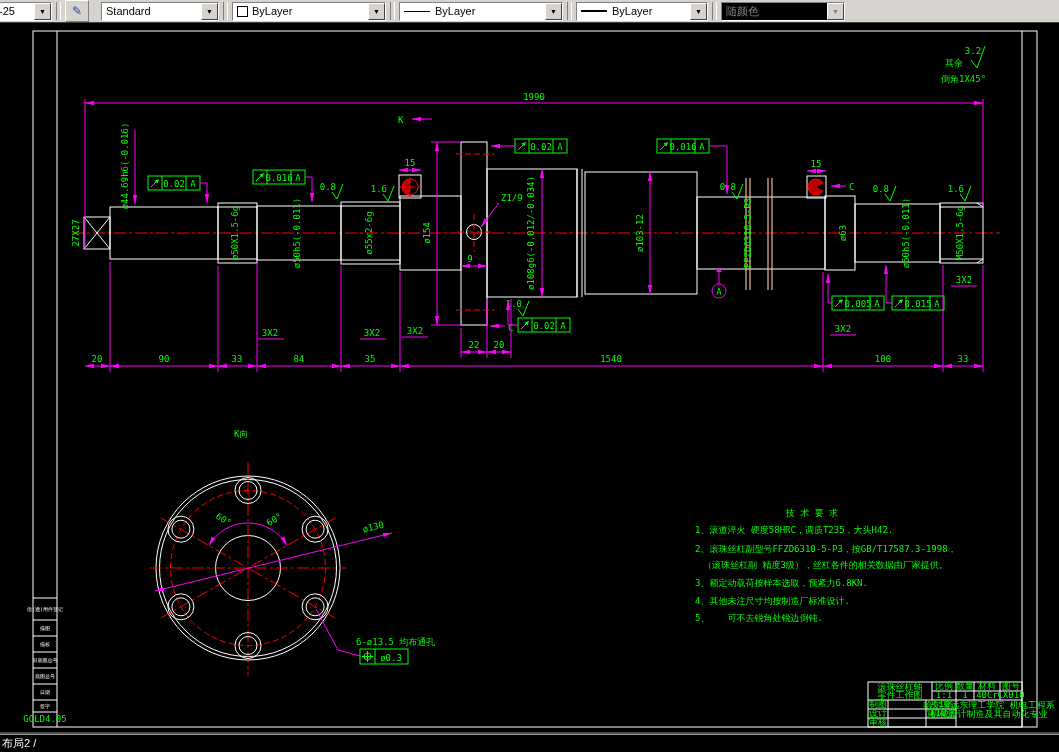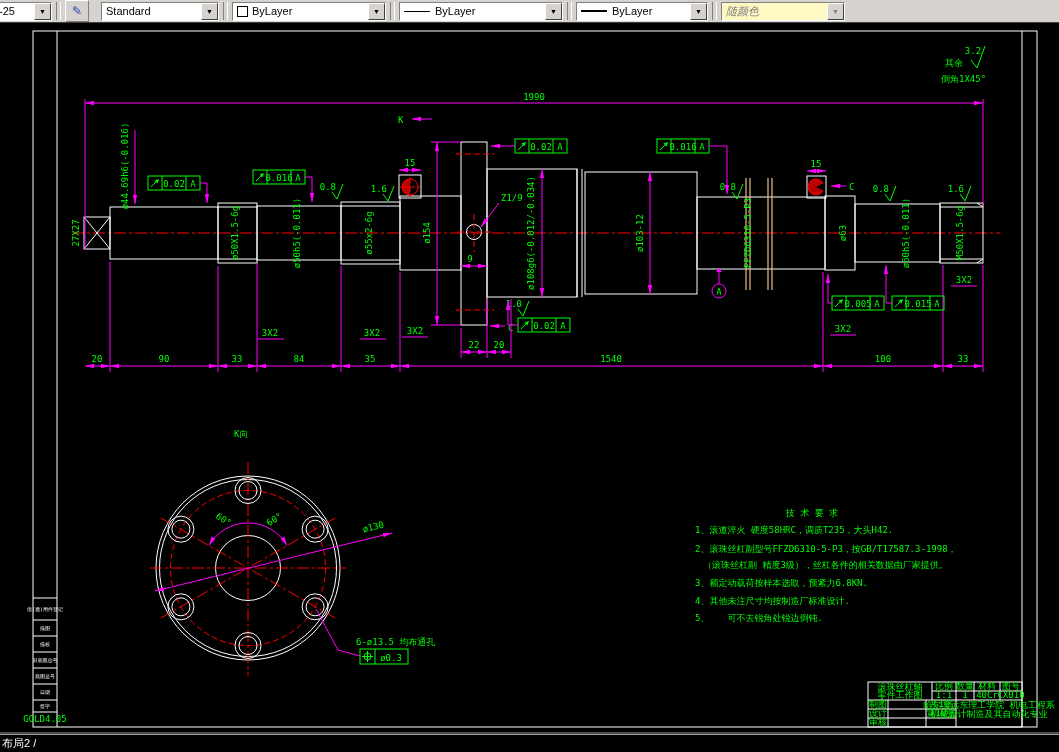--- a/index.html
+++ b/index.html
@@ -6,21 +6,21 @@
   body{font-family:"Liberation Sans",sans-serif;}
   
   .toolbar{position:absolute;top:0;left:0;width:1059px;height:22px;background:#d6d3ce;
     display:flex;align-items:center;gap:2px;border-bottom:1px solid #404040;}
   .tsep{width:3px;height:18px;border-left:1px solid #808080;border-right:1px solid #fff;margin:0 2px;}
   .combo{height:17px;background:#fff;border:1px solid;border-color:#808080 #fff #fff #808080;
     display:flex;align-items:center;font-size:11px;color:#000;padding-left:4px;position:relative;}
   .combo .val{flex:1;white-space:nowrap;overflow:hidden;}
   .combo .arw{width:15px;height:15px;background:#d6d3ce;border:1px solid;border-color:#fff #404040 #404040 #fff;
     display:flex;align-items:center;justify-content:center;font-size:7px;color:#000;margin-left:4px;}
-  .combo.dis{background:#fef9c3;color:#808080;font-style:italic;}
+  .combo.dis{background:#000000;color:#808080;}
   .combo.dis .arw{color:#808080;}
   .swatch{width:9px;height:9px;background:#fff;border:1px solid #000;margin-right:4px;}
   .ltline{width:26px;height:1px;background:#000;margin-right:5px;}
   .iconbtn{width:22px;height:20px;display:flex;align-items:center;justify-content:center;
     border:1px solid;border-color:#fff #808080 #808080 #fff;font-size:12px;}
   .iconbtn .glyph{color:#2244aa;font-size:12px;transform:rotate(0deg);}
   
   svg text{font-family:"DejaVu Sans Mono","Liberation Mono",monospace;}
   .w{stroke:#fff;fill:none;stroke-width:1;}
   .m{stroke:#ff00ff;fill:none;stroke-width:1;}

